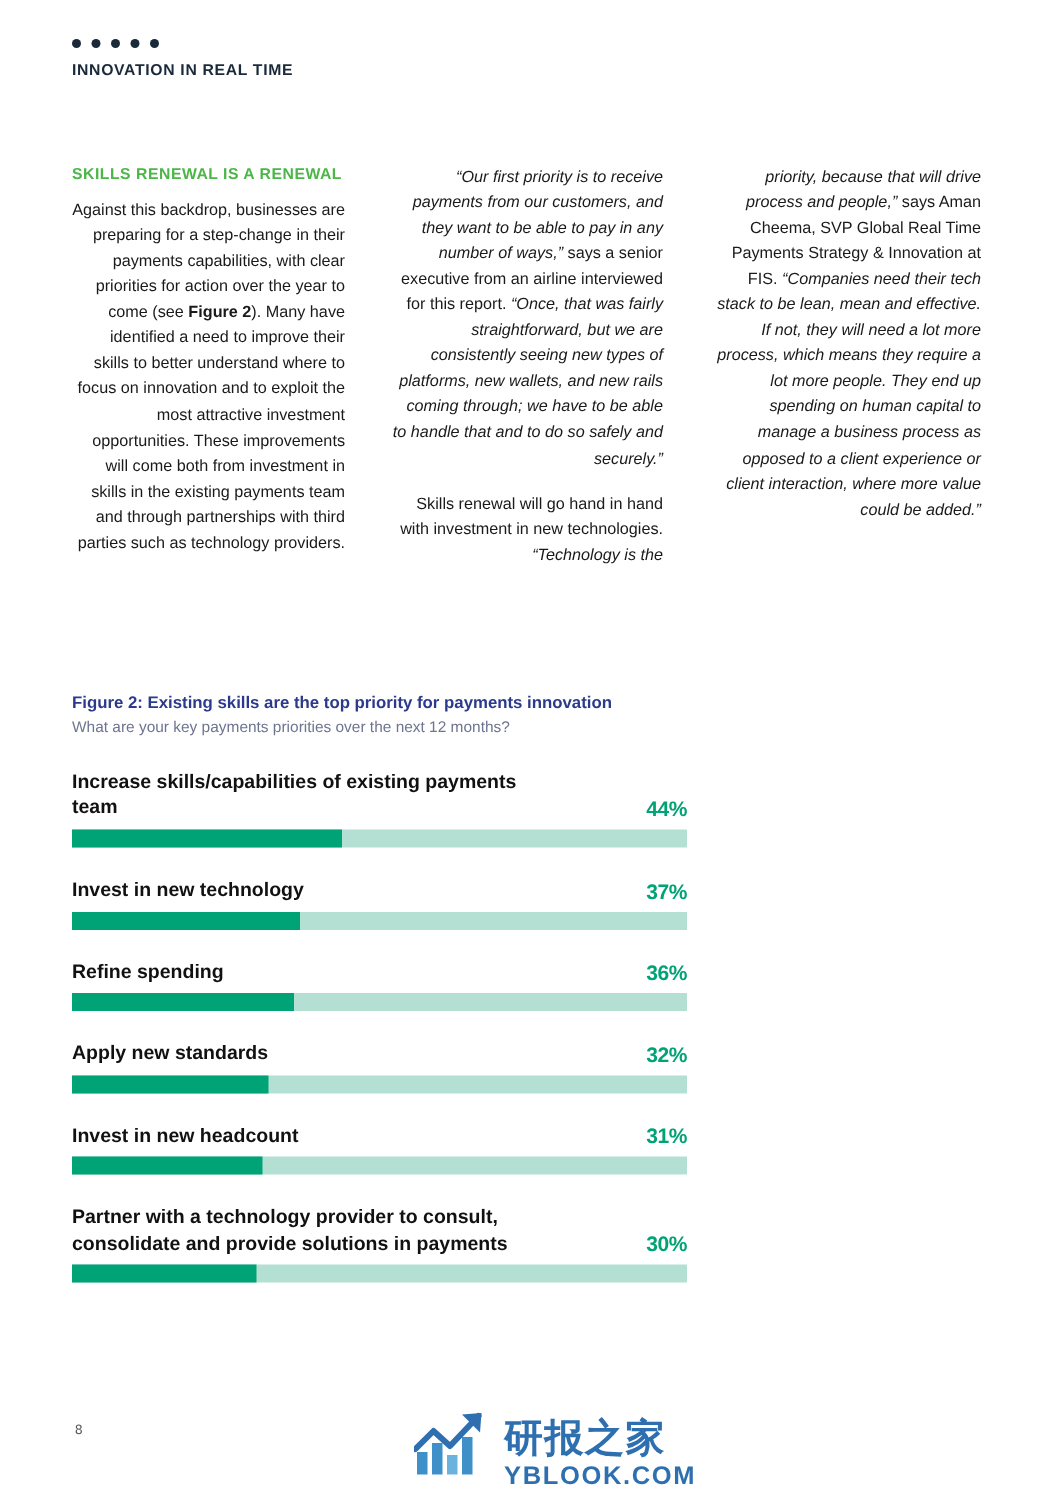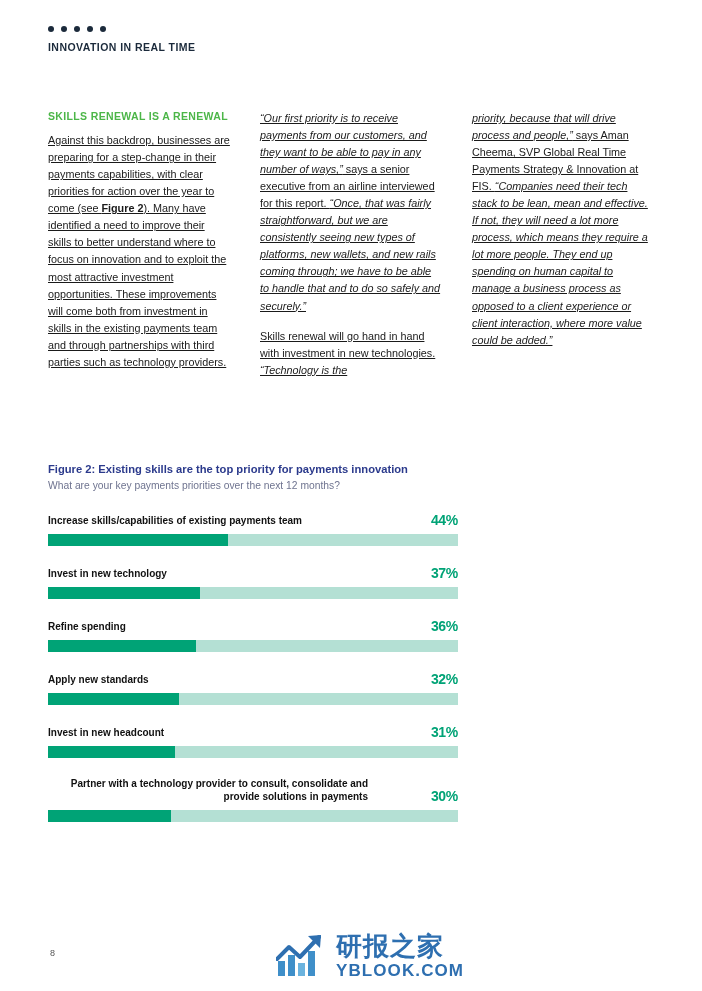--- a/index.html
+++ b/index.html
@@ -66,23 +66,22 @@
     font-size: 10.5px;
     letter-spacing: 0.35px;
     margin: 0 0 9px 0;
     line-height: 1.25;
   }
   .para {
     font-size: 10.8px;
     line-height: 1.58;
     color: #1a1a1a;
     margin: 0 0 13px 0;
-    text-align: left;
-    font-family: "Liberation Sans", sans-serif;
-    text-decoration: underline;
+    text-align: right;
+    font-family: "Liberation Sans", sans-serif;
   }
   .para:last-child { margin-bottom: 0; }
   .para em { font-style: italic; }
   .para b { font-weight: bold; }
 
   
   .figure {
     position: absolute;
     left: 48px;
     top: 462px;
@@ -107,26 +106,25 @@
   }
   .bar-group:last-child { margin-bottom: 0; }
   .bar-head {
     display: flex;
     align-items: flex-end;
     justify-content: space-between;
     margin-bottom: 6px;
     min-height: 16px;
   }
   .bar-label {
-    font-size: 10px;
+    font-size: 13px;
     font-weight: bold;
     color: #111111;
     line-height: 1.35;
     max-width: 320px;
-    text-align: right;
   }
   .bar-value {
     font-size: 14px;
     font-weight: bold;
     color: #00A376;
     letter-spacing: -0.3px;
     white-space: nowrap;
     line-height: 1;
     padding-bottom: 1px;
   }
@@ -155,21 +153,21 @@
 
   .watermark {
     position: absolute;
     left: 276px;
     top: 933px;
     display: flex;
     align-items: center;
     gap: 8px;
   }
   .wm-icon { width: 52px; height: 46px; display:block; }
-  .wm-text { display: flex; flex-direction: column; line-height: 1; }
+  .wm-text { display: flex; flex-direction: column; line-height: 1; margin-top: 13px; }
   .wm-cn {
     font-size: 26px;
     font-weight: bold;
     color: #2E6FB0;
     letter-spacing: 1px;
     font-family: "DejaVu Sans", sans-serif;
   }
   .wm-en {
     font-size: 17px;
     font-weight: bold;

